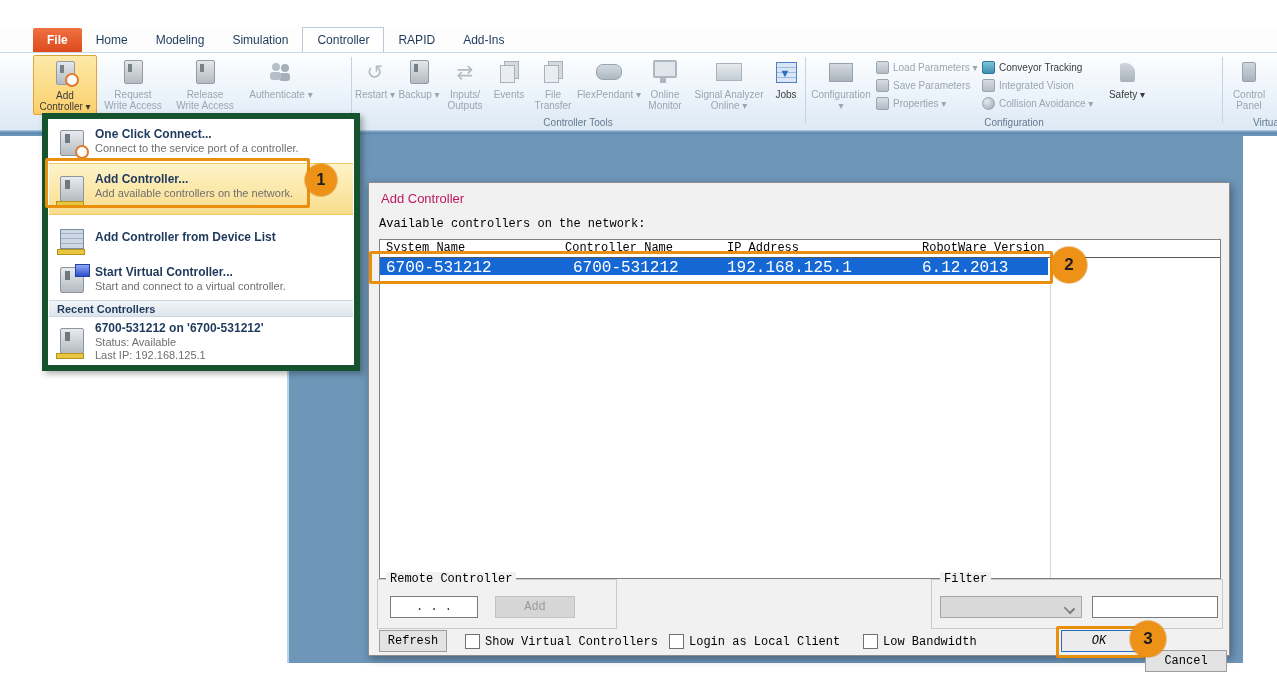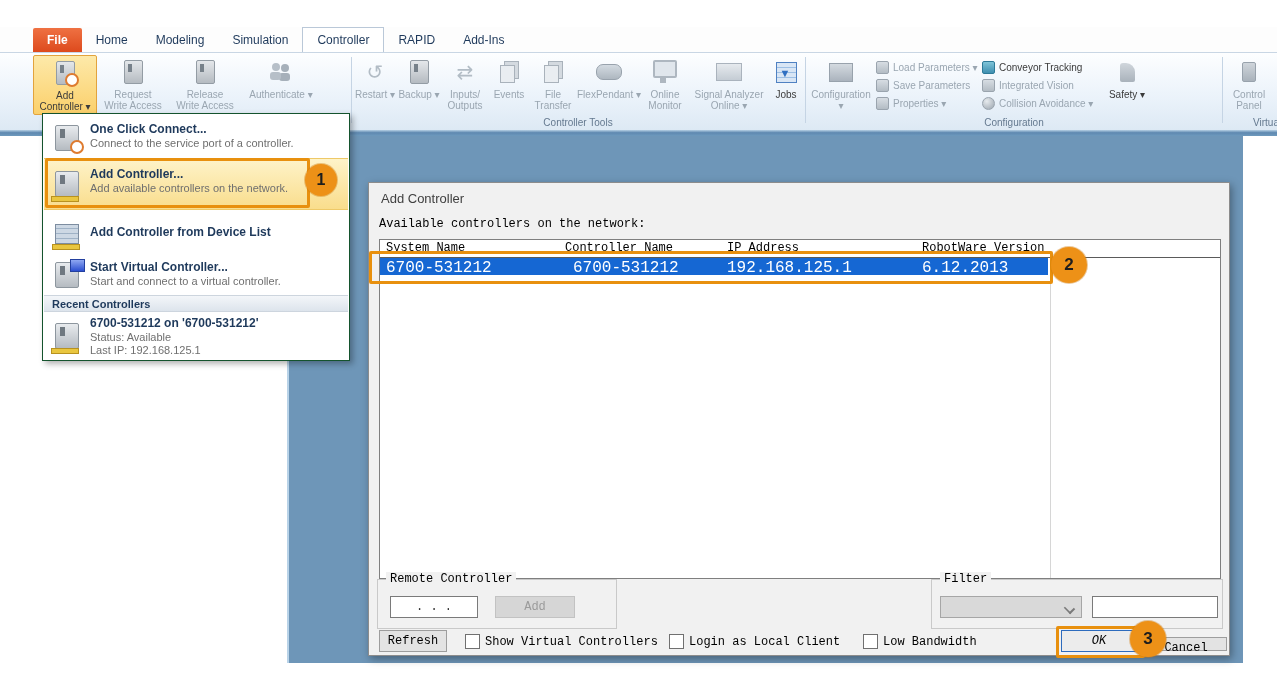--- a/index.html
+++ b/index.html
@@ -66,21 +66,21 @@
   .panelic{width:12px;height:18px;background:linear-gradient(#cfd5db,#a9b2bb);border-radius:2px;border:1px solid #98a2ac;}
 
   
   .bluestrip{position:absolute;left:0;top:130px;width:100%;height:6px;
              background:linear-gradient(180deg,#b6d0e4,#5e88b0 45%,#6e9abd);}
   .workspace{position:absolute;left:287px;top:136px;width:956px;height:527px;background:#6e96b8;
              border-left:2px solid #b9d3e8;box-sizing:border-box;}
 
   
   .menu{position:absolute;left:42px;top:113px;width:306px;height:246px;background:#fff;
-        border:1px solid #14532d;box-shadow:3px 3px 6px rgba(0,0,0,.3);z-index:40;}
+        border:6px solid #14532d;box-shadow:3px 3px 6px rgba(0,0,0,.3);z-index:40;}
   .mitem{position:absolute;left:1px;right:1px;display:flex;}
   .micon{width:46px;display:flex;align-items:center;justify-content:center;flex:0 0 auto;}
   .mtxt{flex:1;padding-top:4px;}
   .mtitle{font-size:12px;font-weight:bold;color:#1e395b;line-height:15px;}
   .mdesc{font-size:11px;color:#6f6f6f;line-height:13px;}
   .mitem.hl{background:linear-gradient(180deg,#fef3c9,#f9dd8c);border-top:1px solid #eec968;border-bottom:1px solid #eec968;}
   .msection{position:absolute;left:1px;right:1px;height:17px;line-height:17px;
             background:linear-gradient(#f3f6f9,#dde4ec);border-top:1px solid #cdd5de;border-bottom:1px solid #cdd5de;
             font-size:11px;font-weight:bold;color:#1e395b;padding-left:8px;box-sizing:border-box;}
   .mcab{position:relative;width:22px;height:24px;background:linear-gradient(180deg,#e8ebee,#b5bbc1);
@@ -95,21 +95,21 @@
   .mgrid{position:relative;width:22px;height:18px;border:1px solid #7d8da0;
          background:repeating-linear-gradient(0deg,#cdd8e4 0 4px,#9fb2c6 4px 5px);}
   .mgrid::after{content:"";position:absolute;left:-4px;bottom:-7px;width:26px;height:4px;
                 background:#e9c63f;border:1px solid #b8921f;}
 
   
   .dialog{position:absolute;left:368px;top:182px;width:862px;height:474px;background:#f1f1f1;
           border:1px solid #8c8c8c;box-shadow:2px 3px 8px rgba(0,0,0,.35);z-index:10;box-sizing:border-box;
           font-family:"Liberation Mono",monospace;}
   .dtitle{position:absolute;left:12px;top:8px;font-family:"Liberation Sans",sans-serif;
-          font-size:13px;color:#404040;}
+          font-size:13px;color:#be185d;}
   .dlabel{position:absolute;left:10px;top:34px;font-size:12px;color:#000;}
   .dtable{position:absolute;left:10px;top:56px;width:842px;height:340px;background:#fff;
           border:1px solid #7f7f7f;box-sizing:border-box;}
   .thead{position:absolute;left:0;top:0;right:0;height:17px;border-bottom:1px solid #5a5a5a;font-size:12px;color:#000;}
   .th{position:absolute;top:1px;white-space:nowrap;}
   .trow{position:absolute;left:0;top:18px;width:668px;height:17px;background:#1567d3;color:#fff;font-size:16px;}
   .td{position:absolute;top:1px;white-space:nowrap;}
   .colend{position:absolute;left:670px;top:17px;bottom:0;width:1px;background:#d6d6d6;}
   .gbox{position:absolute;border:1px solid #c9c9c9;box-sizing:border-box;}
   .gboxlbl{position:absolute;top:-8px;left:8px;background:#f1f1f1;padding:0 4px;font-size:12px;color:#000;white-space:nowrap;}
@@ -406,21 +406,21 @@
     </div>
     <div class="cbrow" style="left:300px;top:451px;">
       <span class="cbx"></span>
       <span>Login as Local Client</span>
     </div>
     <div class="cbrow" style="left:494px;top:451px;">
       <span class="cbx"></span>
       <span>Low Bandwidth</span>
     </div>
     <div class="btn default" style="left:692px;top:447px;width:76px;height:22px;">OK</div>
-    <div class="btn" style="left:776px;top:454px;width:82px;height:14px;">Cancel</div>
+    <div class="btn" style="left:776px;top:467px;width:82px;height:22px;">Cancel</div>
   </div>
 
   <div class="abox" style="left:45px;top:158px;width:259px;height:44px;"></div>
   <div class="abadge" style="left:305px;top:164px;width:32px;height:32px;font-size:16px;">1</div>
 
   <div class="abox" style="left:369px;top:251px;width:678px;height:27px;"></div>
   <div class="abadge" style="left:1051px;top:247px;width:36px;height:36px;font-size:17px;">2</div>
 
   <div class="abox" style="left:1056px;top:626px;width:83px;height:26px;"></div>
   <div class="abadge" style="left:1130px;top:621px;width:36px;height:36px;font-size:17px;">3</div>

